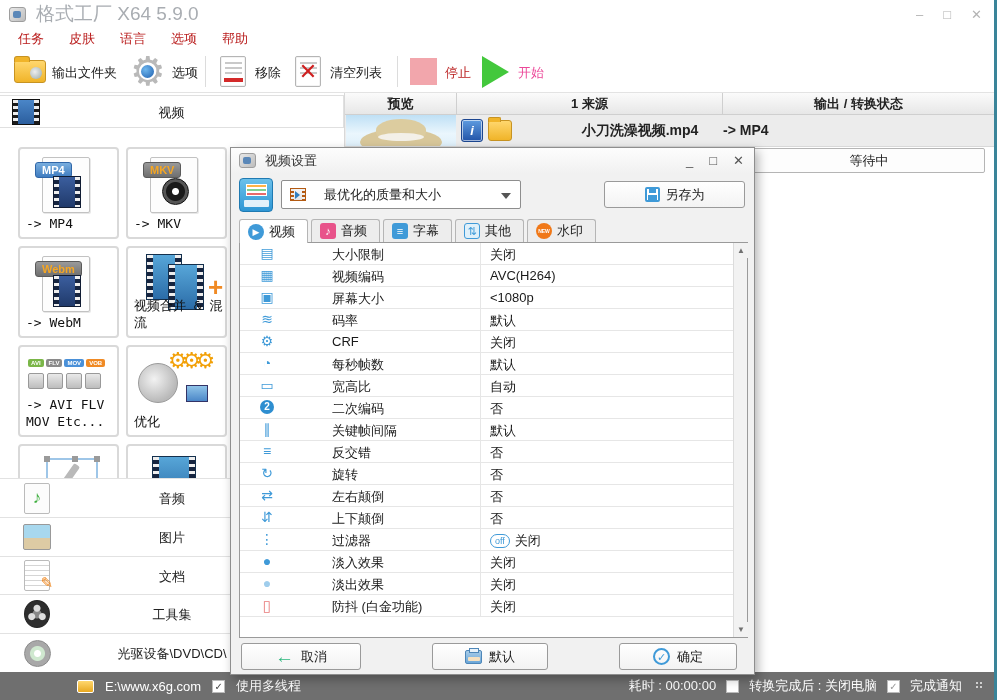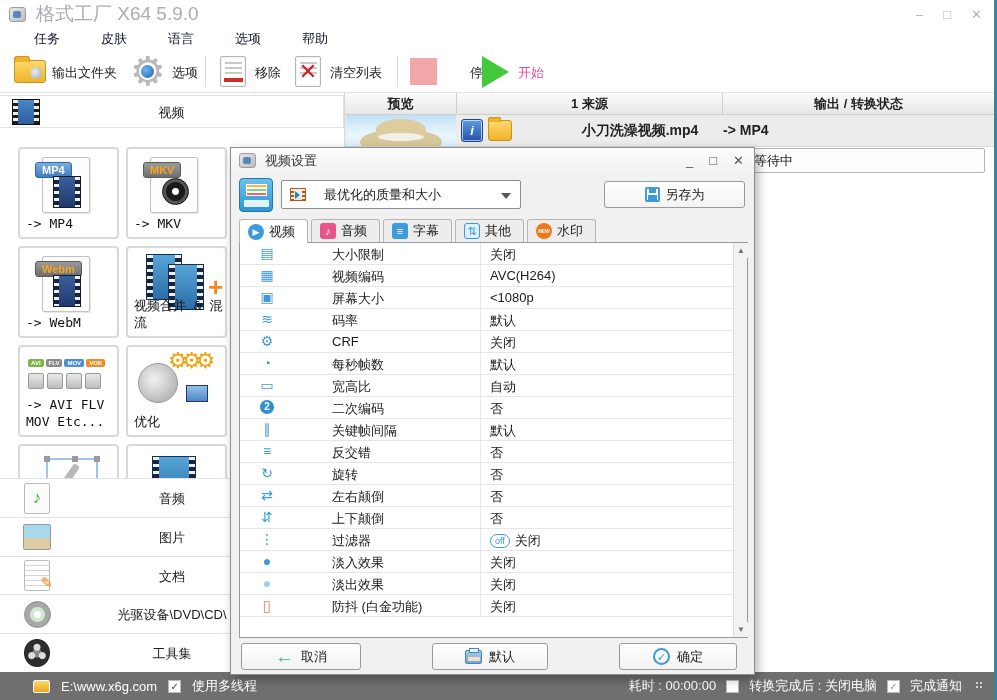--- a/index.html
+++ b/index.html
@@ -10,21 +10,21 @@
   
   .titlebar { position:absolute; left:0; top:0; width:100%; height:28px; background:#fff; display:flex; align-items:center; }
   .app-icon { width:17px; height:15px; margin-left:9px; border-radius:3px; background:linear-gradient(135deg,#e8e8e8,#bdbdbd); border:1px solid #9e9e9e; position:relative; }
   .app-icon i { position:absolute; left:3px; top:3px; width:8px; height:7px; background:#5a87b8; border-radius:2px; display:block; }
   .titlebar .wtitle { margin-left:10px; color:#a9adb2; font-size:19px; }
   .win-controls { position:absolute; right:12px; top:0; height:28px; display:flex; align-items:center; gap:20px; color:#b3b3b3; font-size:13px; }
   .win-controls span { cursor:default; }
 
   
   .menubar { position:absolute; left:0; top:28px; width:100%; height:22px; display:flex; align-items:center; padding-left:18px; gap:25px; background:#fff; }
-  .menu-item { color:#0f172a;margin-left:16px; }
+  .menu-item { color:#b91c1c; }
 
   
   .toolbar { position:absolute; left:0; top:50px; width:100%; height:43px; background:#fff; border-bottom:1px solid #e3e3e3; }
   .tb-label { position:absolute; top:14px; font-size:13px; color:#222; }
   .tb-sep { position:absolute; top:6px; width:1px; height:31px; background:#dcdcdc; }
   .ico-folder { position:absolute; left:14px; top:10px; width:32px; height:23px; background:linear-gradient(180deg,#ffd76e,#f0b429); border:1px solid #c79322; border-radius:3px; }
   .ico-folder:before { content:""; position:absolute; left:-1px; top:-5px; width:14px; height:5px; background:#f0b429; border:1px solid #c79322; border-bottom:none; border-radius:3px 3px 0 0; }
   .ico-folder i { position:absolute; right:3px; bottom:3px; width:12px; height:12px; border-radius:50%; background:radial-gradient(circle at 40% 40%, #eee, #9aa); display:block; }
   .ico-gear { position:absolute; left:128px; top:1px; width:40px; height:40px; color:#b9b9b9; font-size:40px; line-height:40px; text-align:center; }
   .ico-gear i { position:absolute; left:11px; top:12px; width:17px; height:17px; border-radius:50%; background:radial-gradient(circle at 35% 35%, #6fb7ee, #1f5fae); border:2px solid #fff; display:block; }
@@ -83,21 +83,21 @@
   .q-row { position:absolute; left:0; top:22px; width:100%; height:32px; background:#ececec; border-bottom:1px solid #d8d8d8; }
   .thumb { position:absolute; left:1px; top:0; width:110px; height:31px; background:linear-gradient(180deg,#bfe0f5,#eaf6fd 60%,#dff0fa); overflow:hidden; }
   .thumb .brim { position:absolute; left:14px; top:14px; width:82px; height:26px; border-radius:50%; background:#d8c79a; }
   .thumb .crown { position:absolute; left:30px; top:4px; width:50px; height:22px; border-radius:50% 50% 40% 40%; background:#dccc9f; }
   .thumb .band { position:absolute; left:32px; top:18px; width:46px; height:8px; border-radius:50%; background:#f3f0e8; }
   .q-info { position:absolute; left:116px; top:4px; width:22px; height:23px; border-radius:3px; background:linear-gradient(#5f9ce0,#2254a8); border:1px solid #1c4690; color:#fff; font-style:italic; font-weight:bold; font-size:13px; text-align:center; line-height:22px; box-shadow:inset 0 0 0 1px rgba(255,255,255,.6); }
   .q-folder { position:absolute; left:143px; top:5px; width:24px; height:21px; background:linear-gradient(180deg,#ffd76e,#f0b429); border:1px solid #c79322; border-radius:3px; }
   .q-folder:before { content:""; position:absolute; left:-1px; top:-4px; width:11px; height:4px; background:#f0b429; border:1px solid #c79322; border-bottom:none; border-radius:2px 2px 0 0; }
   .q-file { position:absolute; left:180px; top:7px; width:230px; text-align:center; font-weight:bold; font-size:14px; }
   .q-target { position:absolute; left:378px; top:7px; font-weight:bold; font-size:14px; }
-  .q-status { position:absolute; left:408px; top:55px; width:232px; height:25px; background:#fdfdfd; border:1px solid #b5b5b5; border-radius:2px; line-height:23px; }
+  .q-status { position:absolute; left:408px; top:55px; width:232px; height:25px; background:#fdfdfd; border:1px solid #b5b5b5; border-radius:2px; text-align:center; line-height:23px; }
 
   
   .dialog { position:absolute; left:230px; top:147px; width:525px; height:528px; background:#f1f1f1; border:1px solid #8e8e8e; box-shadow:3px 4px 10px rgba(0,0,0,.3); z-index:10; }
   .d-titlebar { position:absolute; left:0; top:0; width:100%; height:25px; background:linear-gradient(#fdfdfd,#f1f1f1); display:flex; align-items:center; }
   .d-titlebar .app-icon { margin-left:8px; }
   .d-titlebar .dtitle { margin-left:9px; color:#333; }
   .d-controls { position:absolute; right:10px; top:0; height:25px; display:flex; align-items:center; gap:16px; color:#555; font-size:13px; }
   .ico-tray { position:absolute; left:8px; top:30px; width:34px; height:34px; border-radius:4px; background:linear-gradient(#6cc0ea,#2e96d4); border:1px solid #1f7ab2; }
   .ico-tray i { position:absolute; left:6px; top:5px; width:21px; height:12px; background:repeating-linear-gradient(180deg,#ffb347 0 2px,#fff 2px 4px,#7fd08f 4px 6px,#fff 6px 8px,#e86a6a 8px 10px,#fff 10px 12px); border:1px solid #fff; display:block; }
   .ico-tray b { position:absolute; left:4px; bottom:4px; width:25px; height:7px; background:#fff; opacity:.85; border-radius:1px; display:block; }
@@ -137,21 +137,21 @@
   .d-buttons { position:absolute; left:0; top:495px; width:100%; height:27px; }
   .d-btn { position:absolute; height:27px; background:linear-gradient(#fff,#f2f2f2); border:1px solid #9a9a9a; border-radius:3px; display:flex; align-items:center; justify-content:center; gap:7px; }
   .btn-cancel { left:10px; width:120px; } .btn-default { left:201px; width:116px; } .btn-ok { left:388px; width:118px; }
   .ico-back { color:#2db87e; font-size:19px; font-weight:bold; line-height:18px; }
   .ico-printer { width:17px; height:14px; background:linear-gradient(#a8cce8,#6aa6d8); border:1px solid #4d86b8; border-radius:2px; position:relative; }
   .ico-printer i { position:absolute; left:3px; top:-3px; width:10px; height:5px; background:#e8f2fa; border:1px solid #4d86b8; display:block; }
   .ico-printer b { position:absolute; left:2px; bottom:2px; width:12px; height:4px; background:#f5e0c0; border-radius:1px; display:block; }
   .ico-check { width:17px; height:17px; border:2px solid #3f9ad8; border-radius:50%; color:#3f9ad8; font-size:11px; font-weight:bold; text-align:center; line-height:15px; }
 
   
-  .statusbar { position:absolute; left:0; bottom:0; width:100%; height:28px; background:#6f6f6f; color:#fff; display:flex; align-items:center; }
+  .statusbar { position:absolute; left:0; bottom:0; width:100%; height:28px; background:#6f6f6f; color:#fff; display:flex; align-items:center;padding-left:44px; }
   .sb-left { display:flex; align-items:center; gap:11px; margin-left:33px; }
   .sb-right { position:absolute; right:10px; display:flex; align-items:center; gap:10px; }
   .sb-folder { width:17px; height:13px; background:linear-gradient(180deg,#ffd76e,#e8a820); border:1px solid #fff; border-radius:2px; position:relative; }
   .cb { width:13px; height:13px; background:#fff; border:1px solid #bbb; text-align:center; line-height:12px; font-size:10px; color:#444; }
   .cb.on:before { content:"✓"; }
   .cb.on-gray { color:#9a9a9a; } .cb.on-gray:before { content:"✓"; }
   .grip { width:8px; height:8px; background:radial-gradient(circle at 1px 1px,#cfcfcf 1px,transparent 1.5px) 0 0/4px 4px; margin-left:4px; }
 </style>
 </head>
 <body>
@@ -191,21 +191,21 @@
         <span class="redbar"></span>
       </span>
     <span class="tb-label" style="left:255px">移除</span>
     <span class="ico-doc" style="left:295px;top:6px">
         <span class="lines"></span>
         <span class="redx">✕</span>
       </span>
     <span class="tb-label" style="left:330px">清空列表</span>
     <span class="tb-sep" style="left:397px"></span>
     <span class="ico-stop" style="left:410px"></span>
-    <span class="tb-label" style="left:470px;color:#0f172a">停止</span>
+    <span class="tb-label" style="left:445px;color:#b91c1c">停止</span>
     <span class="ico-start" style="left:482px"></span>
     <span class="tb-label" style="left:518px;color:#ec4899">开始</span>
   </div>
 
   <div class="sidebar">
     <div class="side-header">
       <span class="ico-filmstrip"></span>
       <span class="label">视频</span>
     </div>
     <div class="cards">
@@ -287,34 +287,34 @@
         </div>
         <div class="cat-row">
           <span class="cat-ico doc">
             <span class="pg">
               <span>✎</span>
             </span>
           </span>
           <span class="label">文档</span>
         </div>
         <div class="cat-row">
+          <span class="cat-ico reel">
+            <span class="pg">
+              <i></i>
+            </span>
+          </span>
+          <span class="label">工具集</span>
+        </div>
+        <div class="cat-row">
           <span class="cat-ico disc">
             <span class="pg">
               <i></i>
             </span>
           </span>
           <span class="label">光驱设备\DVD\CD\</span>
-        </div>
-        <div class="cat-row">
-          <span class="cat-ico reel">
-            <span class="pg">
-              <i></i>
-            </span>
-          </span>
-          <span class="label">工具集</span>
         </div>
       </div>
   </div>
 
   <div class="queue">
     <div class="q-header">
       <div class="q-cell q-c1">预览</div>
       <div class="q-cell q-c2">1 来源</div>
       <div class="q-cell q-c3">输出 / 转换状态</div>
     </div>

